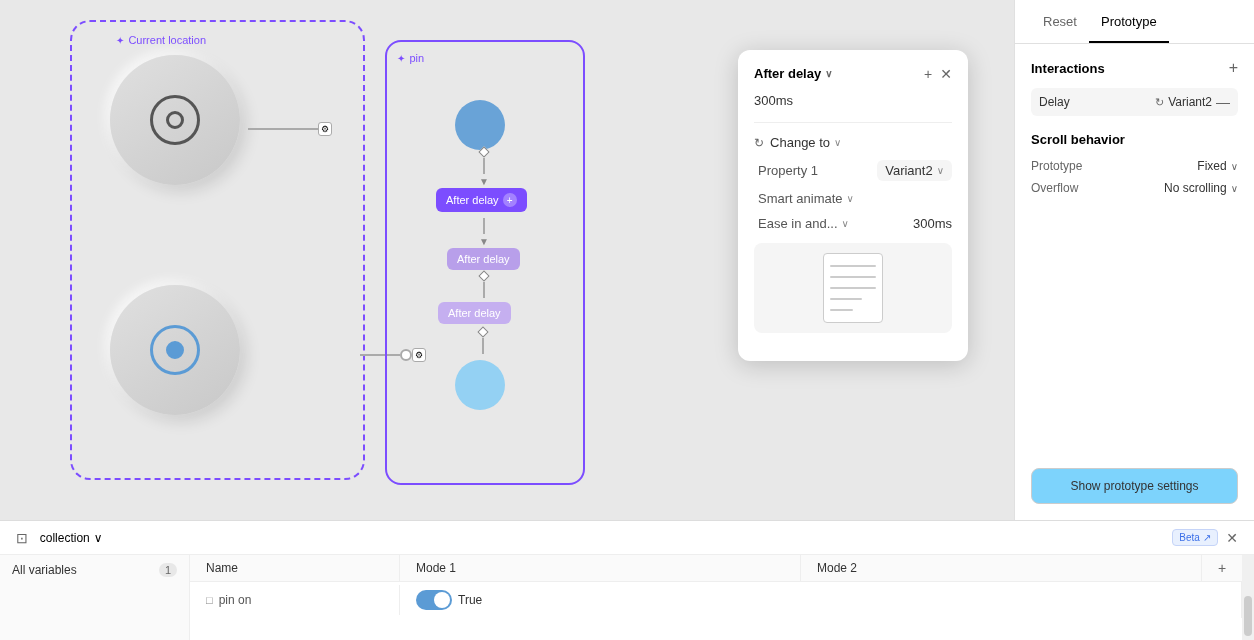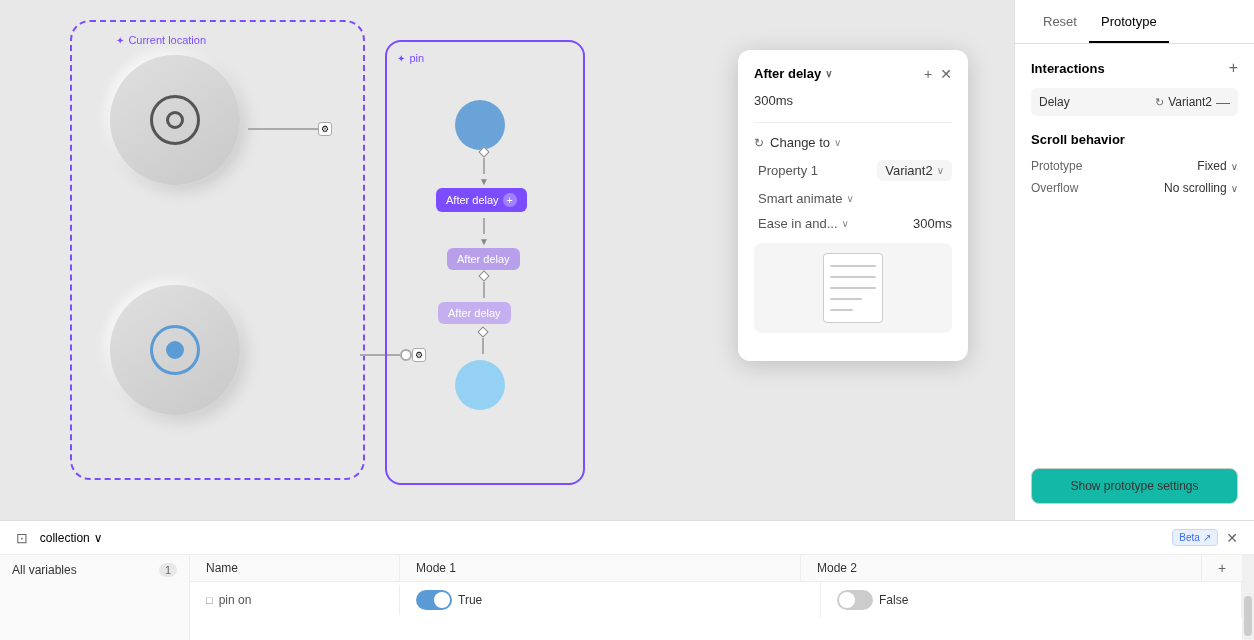--- a/index.html
+++ b/index.html
@@ -29,21 +29,21 @@
     .interaction-icon { color: #666; font-size: 11px; }
     .interaction-remove { color: #666; cursor: pointer; font-size: 14px; }
 
     .scroll-section { margin-top: 16px; }
     .scroll-title { font-size: 13px; font-weight: 600; color: #000; margin-bottom: 12px; }
     .scroll-row { display: flex; align-items: center; justify-content: space-between; margin-bottom: 8px; }
     .scroll-label { font-size: 12px; color: #666; }
     .scroll-value { display: flex; align-items: center; gap: 4px; font-size: 12px; color: #333; cursor: pointer; }
     .chevron { font-size: 10px; color: #666; }
 
-    .show-prototype-btn { margin: 16px; padding: 10px 28px; background: #14b8a6; border: 1px solid #ccc; border-radius: 8px; font-size: 12px; color: #333; cursor: pointer; text-align: center; }
+    .show-prototype-btn { margin: 16px; padding: 10px 28px; background: #7dd3fc; border: 1px solid #ccc; border-radius: 8px; font-size: 12px; color: #333; cursor: pointer; text-align: center; }
 
     
     .popup { position: absolute; left: 738px; top: 50px; width: 230px; background: #fff; border-radius: 12px; box-shadow: 0 4px 24px rgba(0,0,0,0.18); z-index: 100; padding: 16px; }
     .popup-header { display: flex; align-items: center; justify-content: space-between; margin-bottom: 12px; }
     .popup-title { font-size: 13px; font-weight: 600; display: flex; align-items: center; gap: 4px; }
     .popup-title .delay-text { color: #000; }
     .popup-title .chevron-down { color: #666; font-size: 10px; }
     .popup-header-actions { display: flex; gap: 8px; align-items: center; }
     .popup-header-btn { color: #666; cursor: pointer; font-size: 14px; line-height: 1; }
 
@@ -381,26 +381,20 @@
         <div class="table-cell">
           <span class="cell-icon">□</span>
           <span>pin on</span>
         </div>
         <div class="table-cell">
           <div class="toggle-on">
             <div class="toggle-thumb"></div>
           </div>
           <span>True</span>
         </div>
-        <div class="table-cell">
-          <div class="toggle-off">
-            <div class="toggle-thumb"></div>
-          </div>
-          <span>False</span>
-        </div>
       </div>
     </div>
 
     <div style="width:12px;background:#f0f0f0;position:relative;">
       <div style="width:8px;height:40px;background:#ccc;border-radius:4px;position:absolute;bottom:4px;left:2px;"></div>
     </div>
   </div>
 </div>
 
 </body></html>

